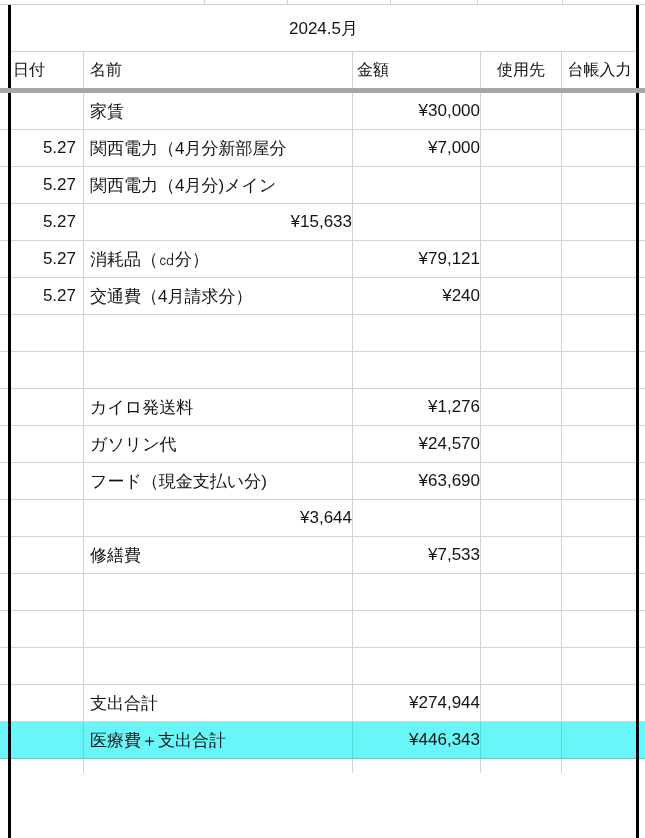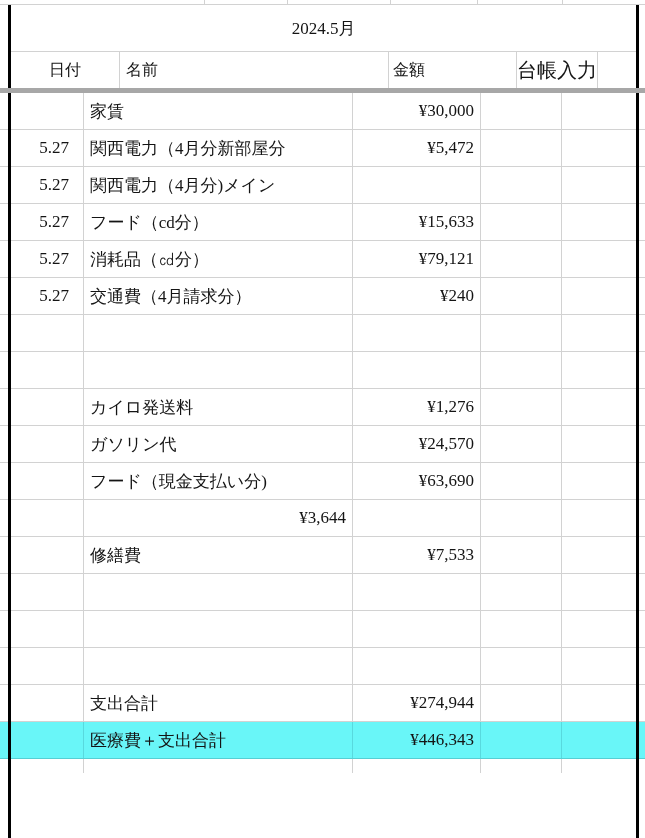--- a/index.html
+++ b/index.html
@@ -1,21 +1,21 @@
 <!DOCTYPE html>
 <html><head>
 <meta charset="utf-8">
 <style>
   html,body{margin:0;padding:0;background:#ffffff;}
   #screen{
     position:relative;
     width:645px;height:838px;
     overflow:hidden;
     background:#ffffff;
-    font-family:Liberation Serif, serif;
+    font-family:Liberation Sans, sans-serif;
     color:#141414;
     -webkit-font-smoothing:antialiased;
   }
   
   #top-sliver{
     position:absolute;left:0;top:0;width:645px;height:5px;
     border-bottom:1px solid var(--grid);
     box-sizing:border-box;
   }
   #top-sliver .tick{
@@ -38,40 +38,40 @@
     display:grid;grid-template-columns:9px 629px 7px;
   }
   #title-row .title-cell{
     box-sizing:border-box;
     border-bottom:1px solid var(--grid);
     display:flex;align-items:center;justify-content:center;
     font-size:17px;
   }
   
   #header-row{
-    position:absolute;left:0;top:52px;width:539px;height:36px;margin-left:36px;
+    position:absolute;left:0;top:52px;width:539px;height:36px;
   }
   #header-row .cell{border-right:1px solid var(--grid);font-size:16px;}
   #header-row .cell.date{padding-left:4px;}
   #header-row .cell.name{padding-left:6px;text-align:center;}
   #header-row .cell.amount{padding-left:4px;}
   #header-row .cell.usage{justify-content:center;}
-  #header-row .cell.ledger{justify-content:center;font-size:20px;}
+  #header-row .cell.ledger{justify-content:center;font-size:16px;}
   
   #frozen-divider{
     position:absolute;left:0;top:88px;width:645px;height:5px;
     background:var(--divider);z-index:30;
   }
   
   #rows{position:absolute;left:0;top:93px;width:645px;}
   .row{height:37px;border-bottom:1px solid var(--grid);}
   .row .cell{border-right:1px solid var(--grid);font-size:17px;height:100%;}
-  .row .cell.date{justify-content:flex-end;padding-right:14px;}
+  .row .cell.date{justify-content:flex-end;padding-right:7px;}
   .row .cell.name{padding-left:6px;}
-  .row .cell.amount{justify-content:flex-end;padding-right:6px;}
+  .row .cell.amount{justify-content:flex-end;}
   .row.partial{height:13.5px;border-bottom:none;}
   
   .row.hl{background:var(--hl);border-bottom-color:var(--hl-edge);}
   .row.hl .cell{border-right-color:var(--hl-grid);}
   
   .black-border{
     position:absolute;top:5px;height:833px;width:3px;
     background:#000;z-index:20;
   }
   #border-left{left:8px;}
@@ -94,57 +94,57 @@
     <div class="stub"></div>
     <div class="title-cell">2024.5月</div>
     <div class="stub"></div>
   </div>
 
   <div id="header-row" class="grid-row">
     <div class="stub"></div>
     <div class="cell date">日付</div>
     <div class="cell name">名前</div>
     <div class="cell amount">金額</div>
+    <div class="cell usage">使用先</div>
     <div class="cell ledger">台帳入力</div>
     <div class="stub"></div>
   </div>
 
   <div id="frozen-divider"></div>
 
   <div id="rows">
       <div class="grid-row row">
         <div class="stub"></div>
         <div class="cell date"></div>
         <div class="cell name">家賃</div>
         <div class="cell amount">¥30,000</div>
         <div class="cell usage"></div>
         <div class="cell ledger"></div>
         <div class="stub"></div>
       </div>
       <div class="grid-row row">
         <div class="stub"></div>
         <div class="cell date">5.27</div>
         <div class="cell name">関西電力（4月分新部屋分</div>
-        <div class="cell amount">¥5,472</div>
+        <div class="cell amount">¥7,000</div>
         <div class="cell usage"></div>
         <div class="cell ledger"></div>
         <div class="stub"></div>
       </div>
       <div class="grid-row row">
         <div class="stub"></div>
         <div class="cell date">5.27</div>
         <div class="cell name">関西電力（4月分)メイン</div>
         <div class="cell usage"></div>
         <div class="cell ledger"></div>
         <div class="stub"></div>
       </div>
       <div class="grid-row row">
         <div class="stub"></div>
         <div class="cell date">5.27</div>
-        <div class="cell name">フード（cd分）</div>
         <div class="cell amount">¥15,633</div>
         <div class="cell usage"></div>
         <div class="cell ledger"></div>
         <div class="stub"></div>
       </div>
       <div class="grid-row row">
         <div class="stub"></div>
         <div class="cell date">5.27</div>
         <div class="cell name">消耗品（㏅分）</div>
         <div class="cell amount">¥79,121</div>

